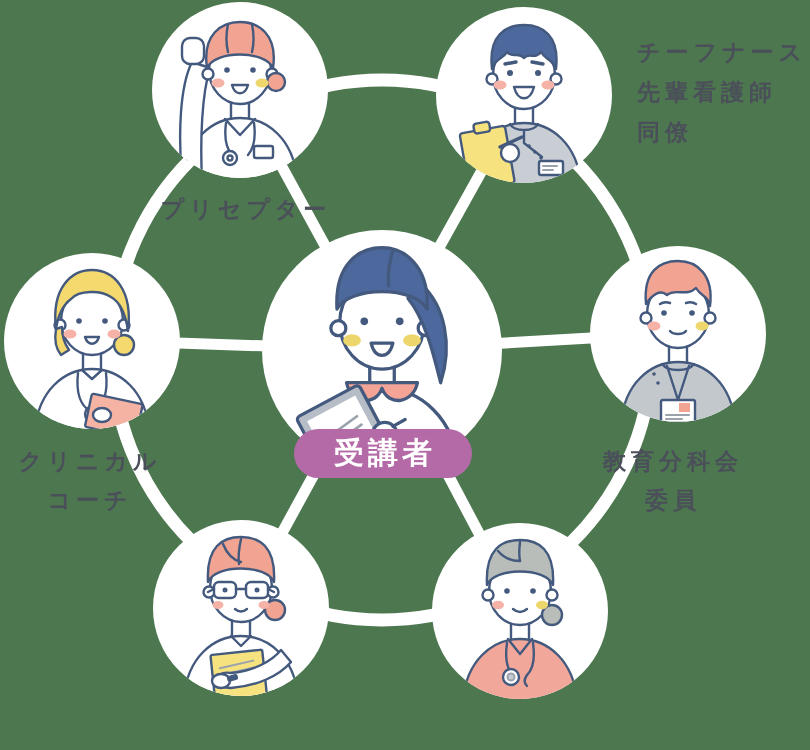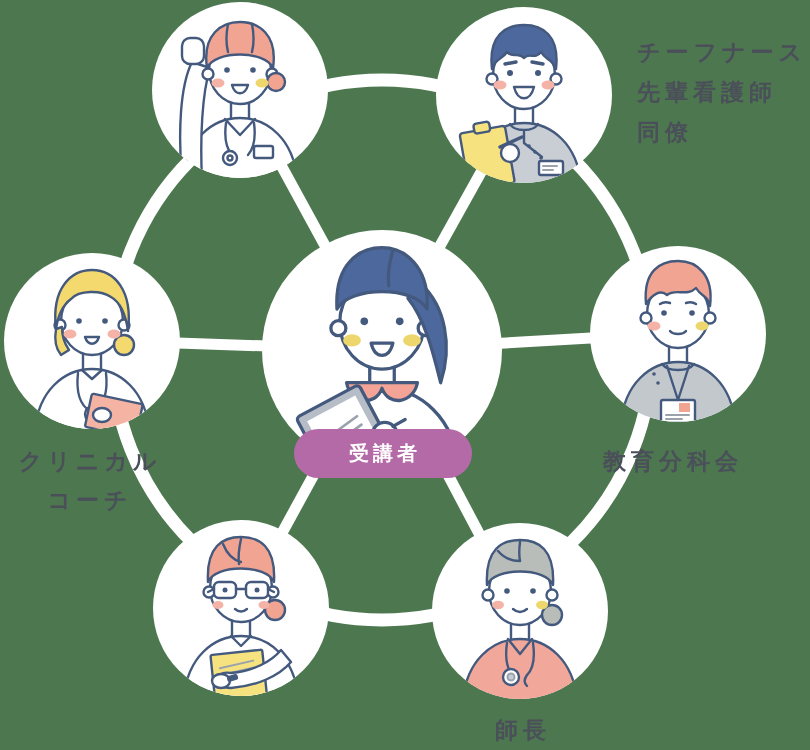--- a/index.html
+++ b/index.html
@@ -24,21 +24,21 @@
   .l-preceptor{left:126px;top:194px;width:240px;line-height:30px;}
   .l-chief-group{left:637px;top:32px;width:176px;text-align:left;line-height:40px;}
   .l-coach{left:-20px;top:442px;width:220px;}
   .l-committee{left:563px;top:442px;width:220px;text-align:center;}
   .l-shunin{left:134px;top:715px;width:220px;line-height:30px;}
   .l-shicho{left:413px;top:715px;width:220px;line-height:30px;}
   .label span{display:block;}
   .badge{position:absolute;left:294px;top:429px;width:178px;height:49px;border-radius:25px;
          background:var(--badge);color:var(--badge-text);z-index:3;
          display:flex;align-items:center;justify-content:center;
-         font-size:20px;font-weight:700;letter-spacing:4px;text-indent:4px;}
+         font-size:30px;font-weight:700;letter-spacing:4px;text-indent:4px;}
   
   .av .o{stroke:var(--outline);stroke-width:2.4;stroke-linecap:round;stroke-linejoin:round;}
   .av .o3{stroke:var(--outline);stroke-width:3.4;stroke-linecap:round;}
   .av .og{stroke:#9aa2ac;stroke-width:2;stroke-linecap:round;}
   .av .fo{fill:var(--outline);stroke:none;}
 </style>
 </head>
 <body>
 
 <div class="canvas">
@@ -265,33 +265,34 @@
       <g>
         <circle class="fo" cx="75" cy="67" r="2.8"></circle>
         <circle class="fo" cx="101" cy="67" r="2.8"></circle>
         <ellipse cx="66" cy="81" rx="6.5" ry="4.5" stroke="none" fill="#edd76d"></ellipse>
         <ellipse cx="110" cy="81" rx="6.5" ry="4.5" stroke="none" fill="#edd76d"></ellipse>
         <path class="o" fill="#fff" d="M80,83 C83,95 93,95 96,83 Z"></path>
       </g>
     </svg>
   </div>
 
+  <div class="label l-preceptor">
+    <span>プリセプター</span>
+  </div>
   <div class="label l-chief-group">
     <span>チーフナース</span>
     <span>先輩看護師</span>
     <span>同僚</span>
   </div>
   <div class="label l-coach">
     <span>クリニカル</span>
     <span>コーチ</span>
   </div>
   <div class="label l-committee">
     <span>教育分科会</span>
-  </div>
-  <div class="label l-shicho">
-    <span>師長</span>
+    <span>委員</span>
   </div>
 
   <div class="badge">
     <span>受講者</span>
   </div>
 
 </div>
 
 </body></html>

